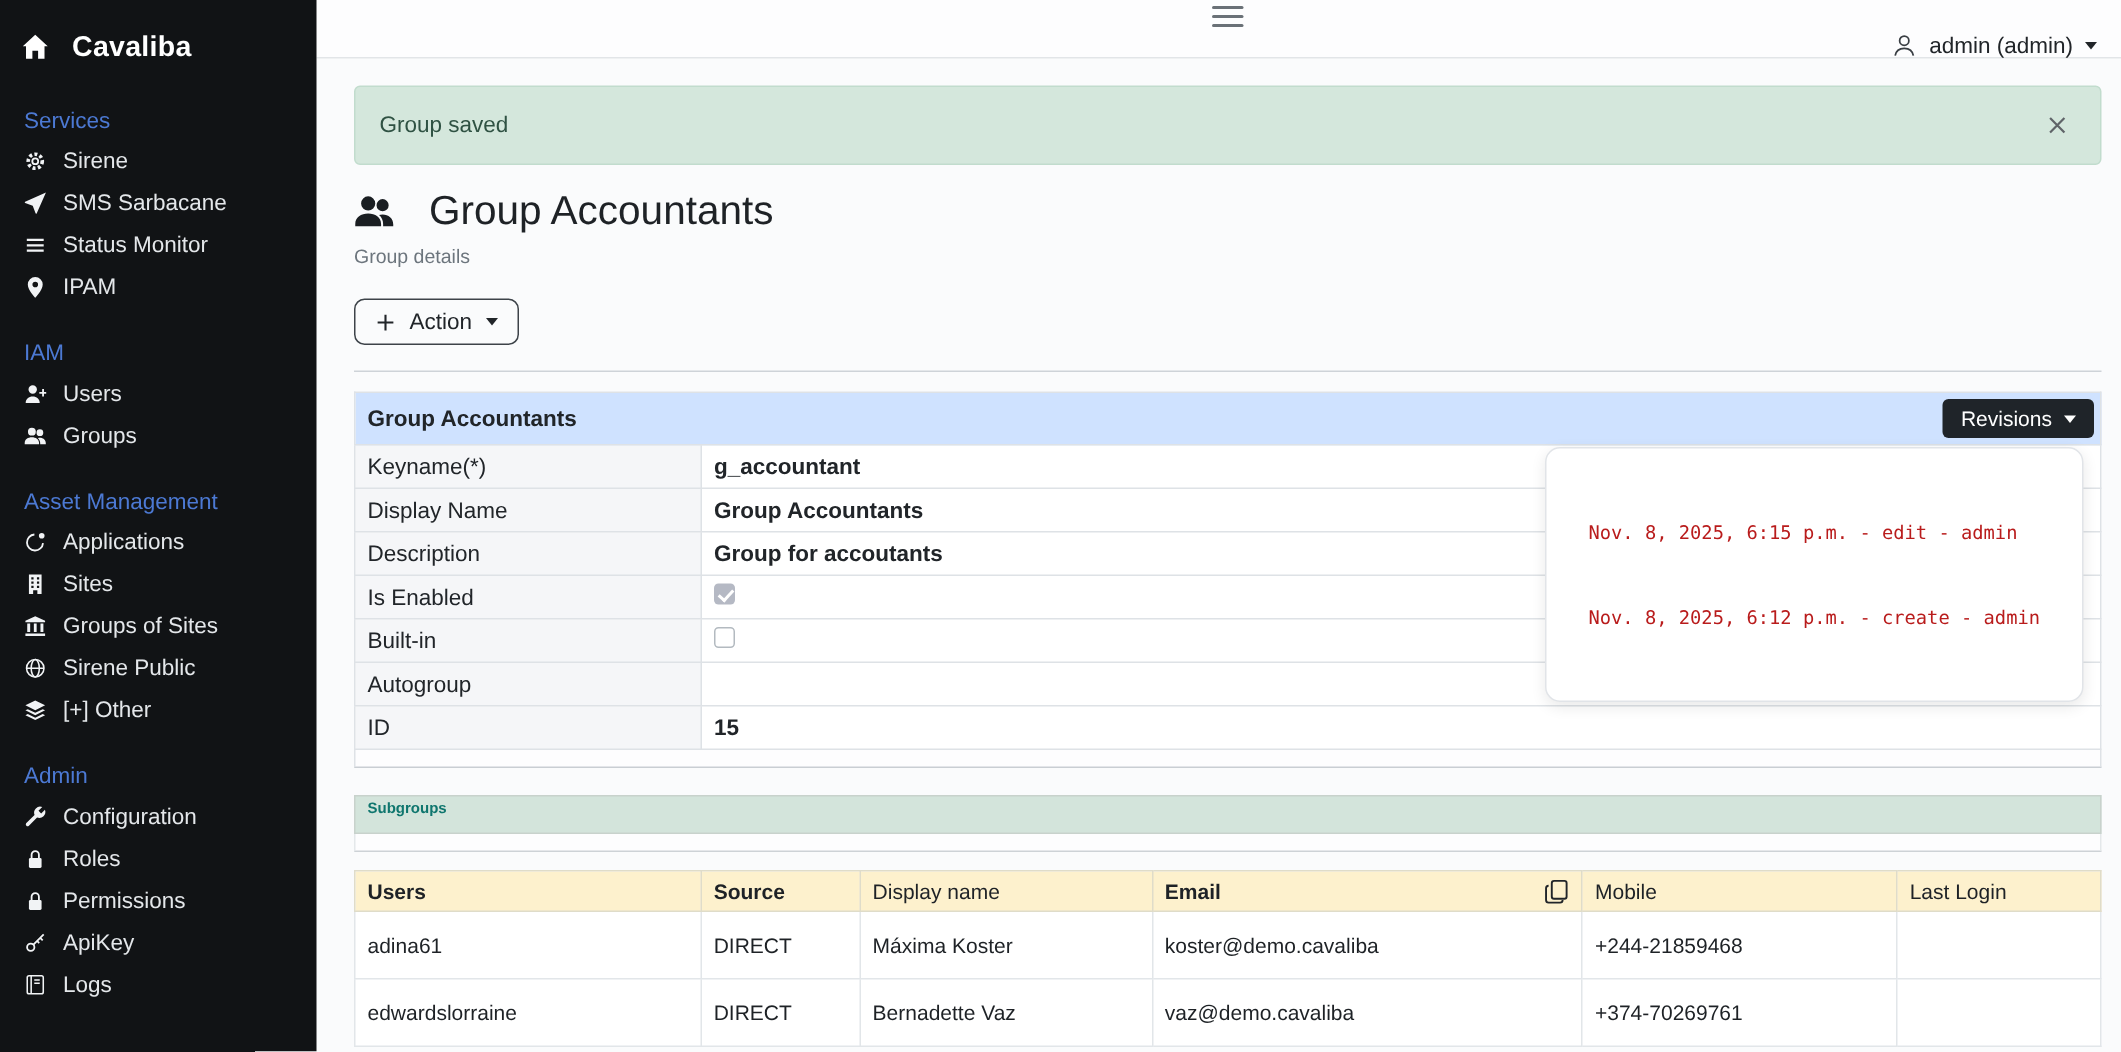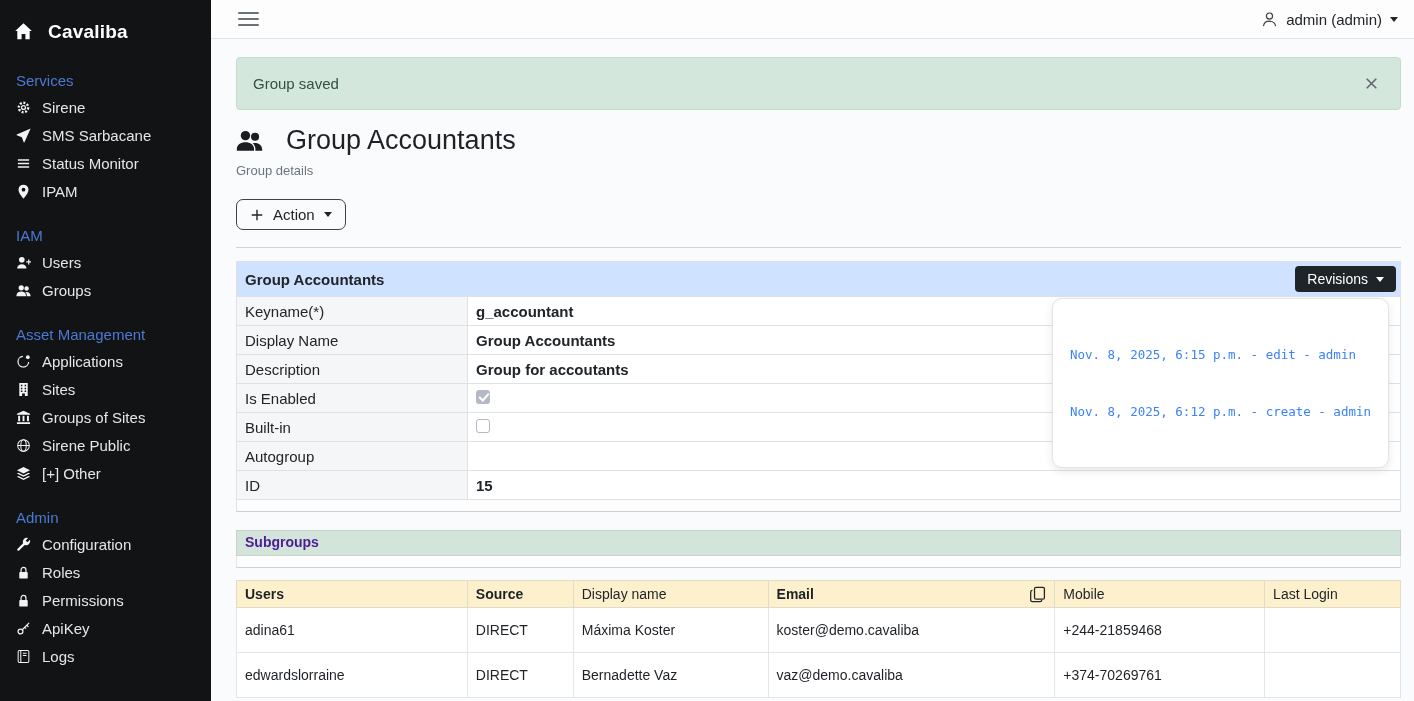--- a/index.html
+++ b/index.html
@@ -19,21 +19,21 @@
   .brand-name { color:#fff; font-weight:bold; font-size:19px; letter-spacing:.2px; }
   .nav { padding:0 0 0 16px; }
   .nav-section { color:#4c79d3; font-size:15px; margin-top:21px; margin-bottom:2px; line-height:20px; cursor:default; }
   .nav-item { display:flex; align-items:center; gap:11px; height:28px; font-size:15px; color:#e4e7ea; cursor:pointer; }
   .nav-item svg { color:#f1f3f5; }
 
   
   .topbar {
     position:absolute; left:211px; right:0; top:0; height:39px;
     background:#fdfdfe; border-bottom:1px solid #e2e5e8;
-    display:flex; align-items:center; padding:0 16px 0 27px;
+    display:flex; align-items:center; padding:0 16px 0 27px;flex-direction:column;
   }
   .hamburger { width:21px; cursor:pointer; }
   .hamburger div { height:2px; background:#6a7177; margin:4px 0; border-radius:1px; }
   .user-menu { margin-left:auto; display:flex; align-items:center; gap:8px; font-size:15px; color:#212529; cursor:pointer; }
   .caret { width:0; height:0; border-left:4px solid transparent; border-right:4px solid transparent; border-top:5px solid currentColor; display:inline-block; }
 
   
   .content { position:absolute; left:211px; right:0; top:51px; bottom:0; padding:0 13px 0 25px; background:#fafbfc; }
 
   .alert {
@@ -69,38 +69,38 @@
 
   .revisions-btn {
     background:#1f2429; color:#fff; border:none; border-radius:4px;
     padding:5px 12px; font-size:14px; display:inline-flex; align-items:center; gap:8px;
     cursor:pointer; font-family:inherit;
   }
   .revisions-menu {
     position:absolute; top:37px; right:12px; z-index:20;
     background:#fff; border:1px solid #e1e4e8; border-radius:10px;
     box-shadow:0 3px 10px rgba(0,0,0,.09);
-    padding:8px 17px;
+    padding:8px 28px;
     font-family:"DejaVu Sans Mono", "Liberation Mono", monospace;
-    font-size:12.5px; line-height:19px; color:#3b82f6; white-space:pre;
+    font-size:12.5px; line-height:19px; color:#b91c1c; white-space:pre;
   }
   .revisions-menu .rev-item { cursor:pointer; }
 
   
   .cb { width:14px; height:14px; border-radius:3px; position:relative; display:inline-block; }
   .cb.unchecked { background:#fff; border:1px solid #b3bac0; }
   .cb.checked-disabled { background:#b5b9c4; }
   .cb.checked-disabled::after {
     content:""; position:absolute; left:4.5px; top:1.5px; width:4px; height:8px;
     border-right:2px solid #fff; border-bottom:2px solid #fff; transform:rotate(42deg);
   }
 
   
   .subgroups { margin-top:18px; }
-  .sub-header { background:#d3e4db; border:1px solid #c8d2cc; height:26px; padding:3px 8px; font-size:14px; font-weight:bold; color:#4c1d95; }
+  .sub-header { background:#d3e4db; border:1px solid #c8d2cc; height:26px; padding:3px 8px; font-size:10px; font-weight:bold; color:#0f766e; }
   .sub-empty { height:12px; background:#fdfdfe; border:1px solid #e4e8ea; border-top:none; border-bottom-color:#cdd2d6; }
 
   
   table.users { width:100%; border-collapse:collapse; background:#fff; font-size:14px; margin-top:12px; color:#1e2226; }
   table.users th {
     background:#fdf1cd; border:1px solid #dfdcc9; height:27px; padding:3px 8px;
     text-align:left; font-weight:400; font-size:14px;
   }
   table.users th.b { font-weight:bold; }
   table.users td { border:1px solid #e2e6e9; border-top:1px solid #dee2e6; height:27px; padding:14px 8px; }

